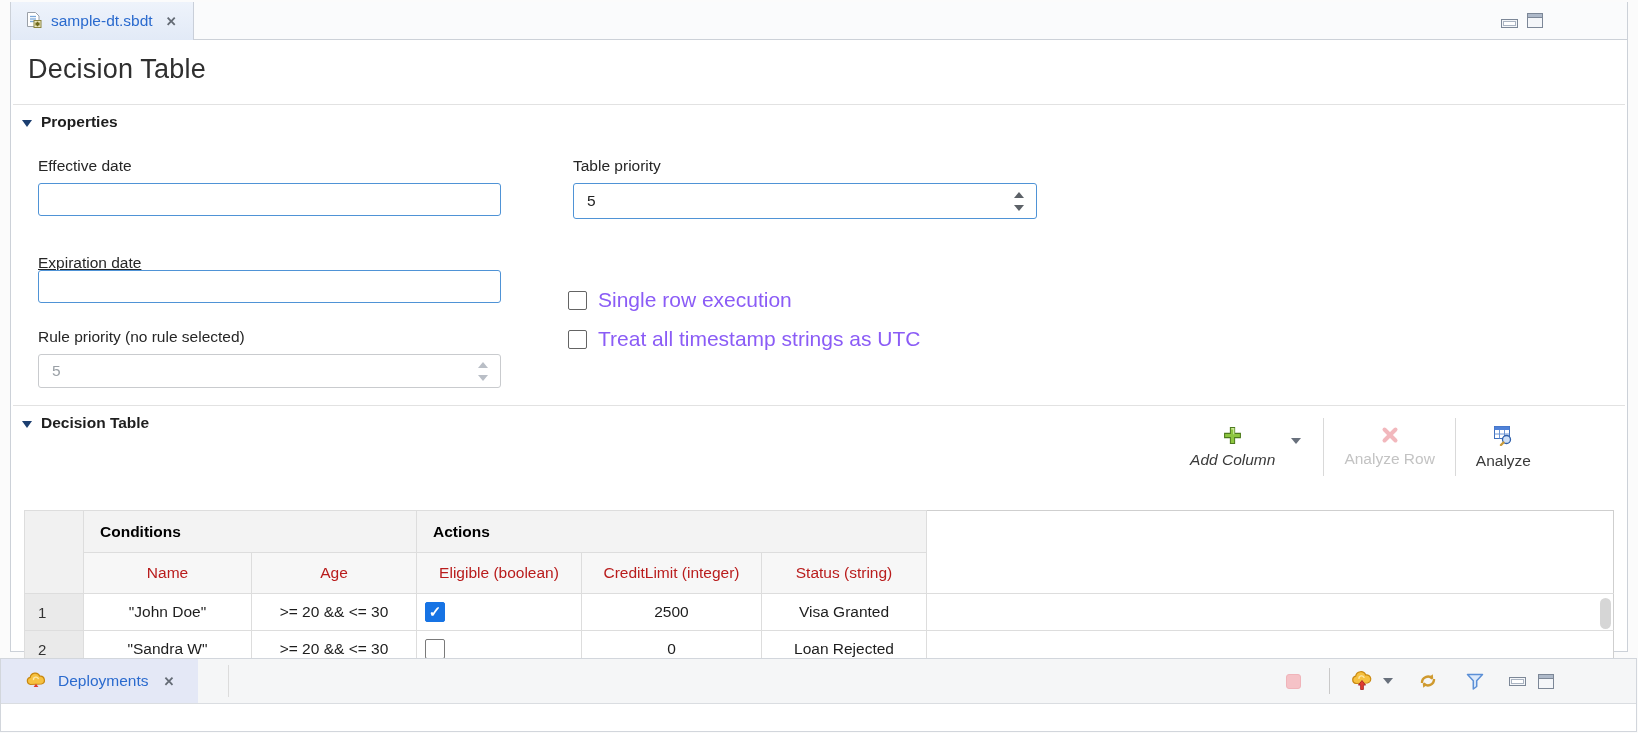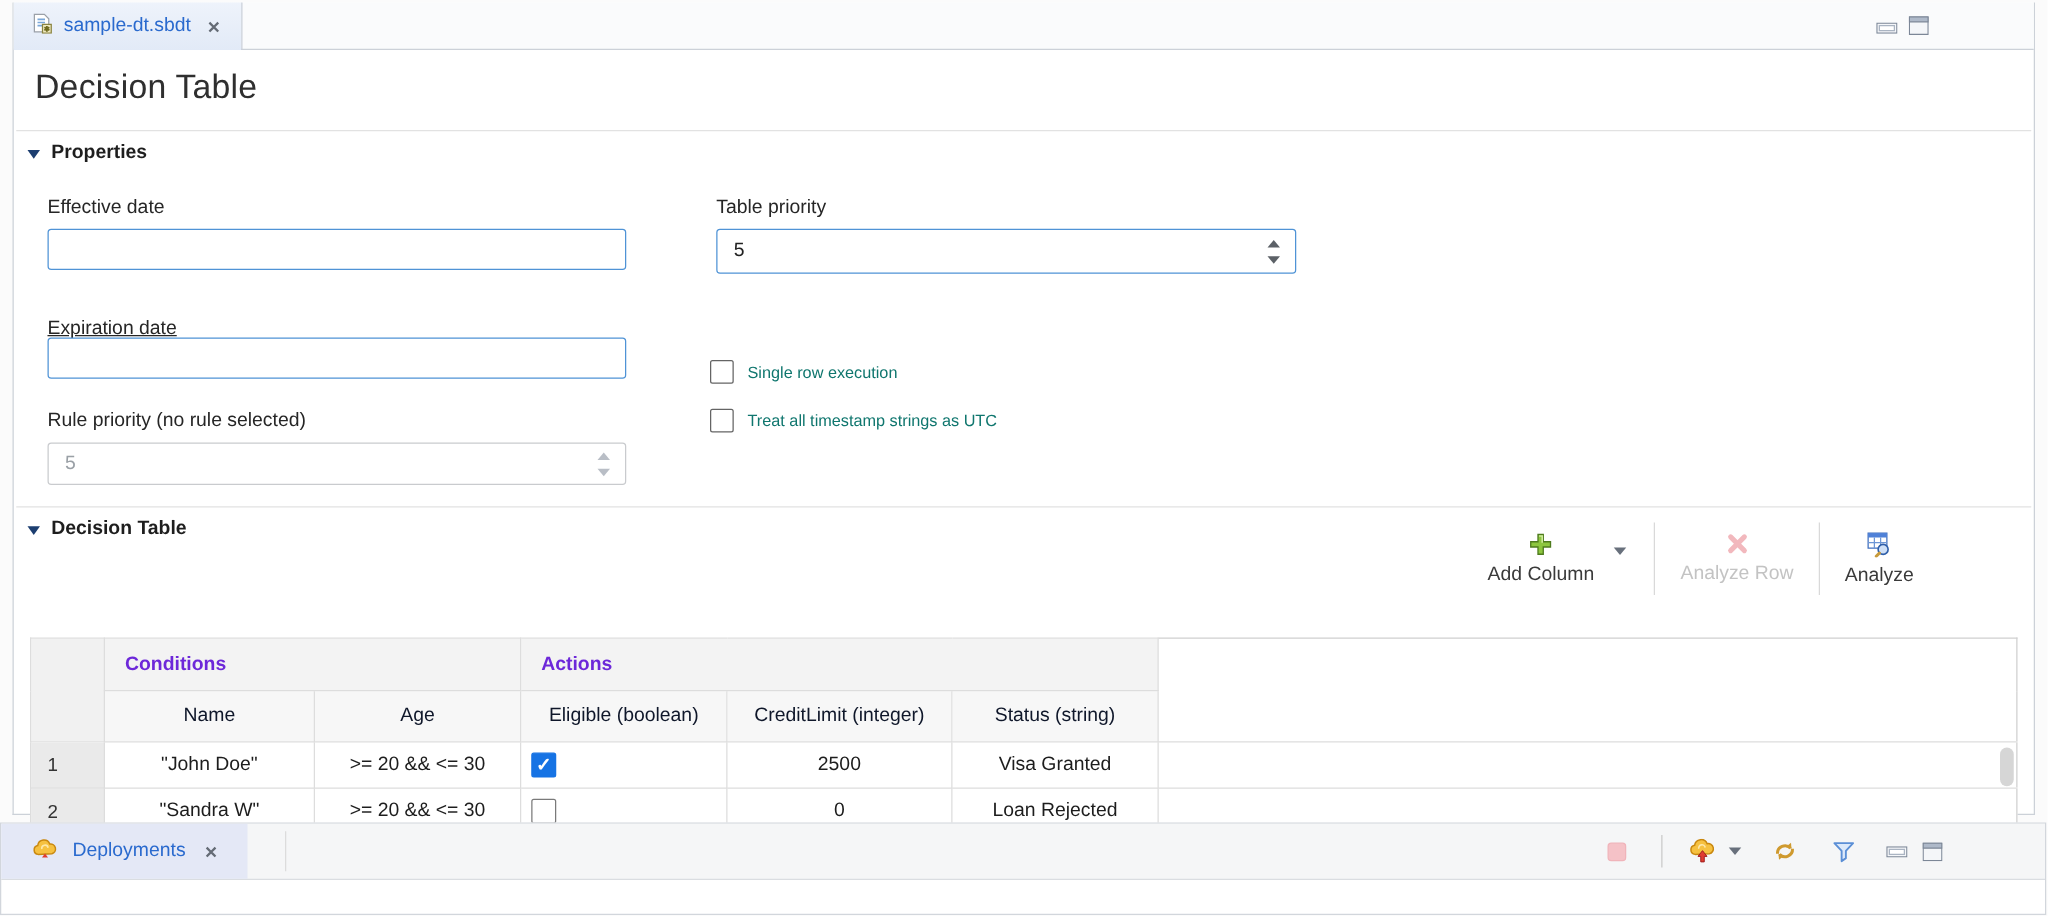--- a/index.html
+++ b/index.html
@@ -66,28 +66,28 @@
   .tbox.disabled .arr-up { border-bottom-color:#b9bec6; }
   .tbox.disabled .arr-dn { border-top-color:#b9bec6; }
 
   .cbrow { position:absolute; display:flex; align-items:center; gap:11px; cursor:pointer; }
   .cbx {
     width:19px; height:19px; background:#fff;
     border:1.6px solid #646464; border-radius:2px;
     display:flex; align-items:center; justify-content:center;
     flex:0 0 auto;
   }
-  .cb-label { font-size:13px; color:#0f766e; }
+  .cb-label { font-size:21px; color:#8b5cf6; }
 
   
   .dt-toolbar {
     position:absolute; top:414px; right:88px; height:62px;
     display:flex; align-items:stretch;
   }
-  .tgroup { display:flex; align-items:center; }
+  .tgroup { display:flex; align-items:center;font-style:italic; }
   .tbtn {
     display:flex; flex-direction:column; align-items:center; justify-content:center;
     gap:6px; padding:2px 8px; cursor:pointer;
   }
   .tbtn-label { font-size:15.5px; color:#3a3a3a; white-space:nowrap; }
   .tbtn.disabled .tbtn-label { color:#c3c3c3; cursor:default; }
   .tcaret {
     width:0; height:0; margin:0 10px 0 8px; transform:translateY(-6px);
     border-left:5px solid transparent; border-right:5px solid transparent;
     border-top:6px solid #68707c; cursor:pointer;
@@ -97,25 +97,25 @@
   
   .dtable {
     position:absolute; left:13px; top:508px; width:1590px;
     border-collapse:collapse; table-layout:fixed;
     font-size:15.5px; background:#fff;
     border:1px solid #cfcfcf;
   }
   .dtable th, .dtable td { border:1px solid #dddddd; overflow:hidden; white-space:nowrap; }
   .dtable .corner { background:#f1f1f1; }
   .dtable .ghead {
-    background:#f3f3f3; color:#6d28d9; font-weight:bold; text-align:left;
+    background:#f3f3f3; color:#000000; font-weight:bold; text-align:left;
     padding:0 0 0 16px; height:42px; font-size:15.5px;
   }
   .dtable .shead {
-    background:#f7f7f7; color:#0f172a; font-weight:normal; text-align:center;
+    background:#f7f7f7; color:#b91c1c; font-weight:normal; text-align:center;
     height:41px; font-size:15.5px;
   }
   .dtable .fill-h { border-top:none; border-right:none; border-bottom:none; background:#fff; }
   .dtable .fill-h2 { border-top:none; border-right:none; background:#fff; }
   .dtable td { height:37px; text-align:center; color:#1d1d1d; background:#fff; }
   .dtable td.rownum { background:#eaeaea; color:#333; text-align:left; padding-left:13px; font-size:15px; }
   .dtable td.cell-eligible { text-align:left; padding-left:8px; }
   .dtable td.fill-c { border-right:none; }
   .dt-cbx {
     display:inline-flex; width:20px; height:20px; vertical-align:middle;

